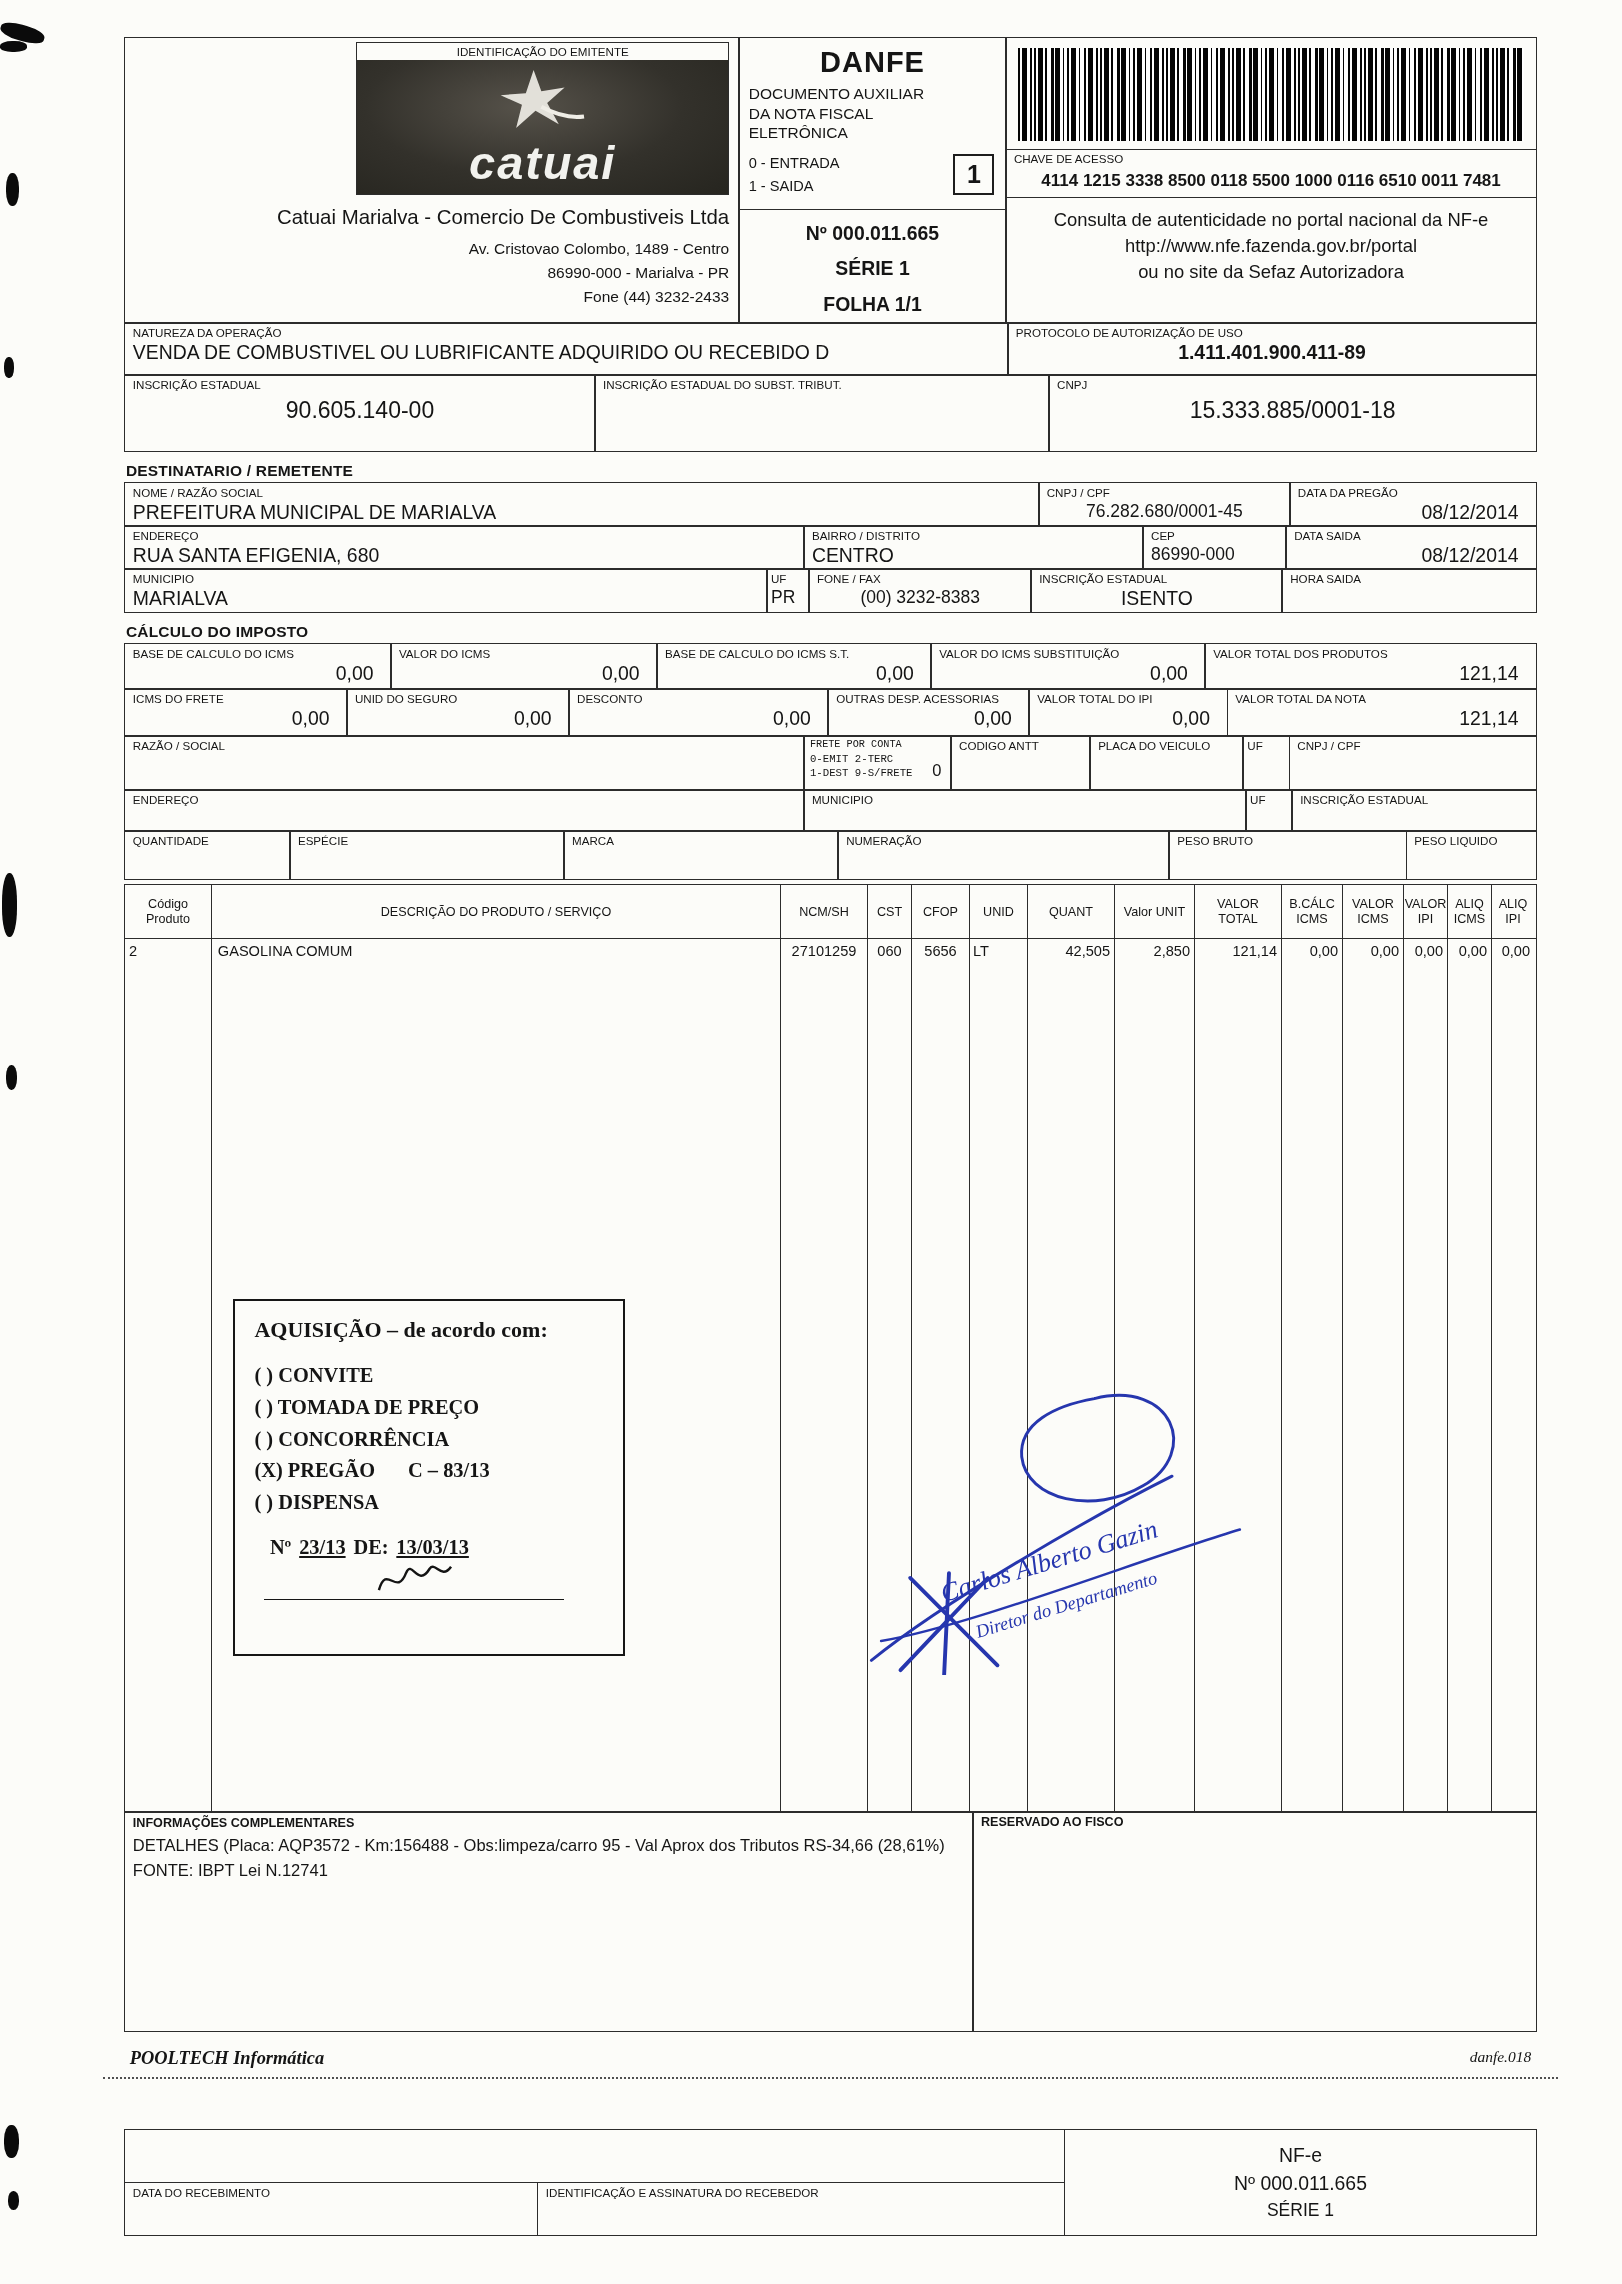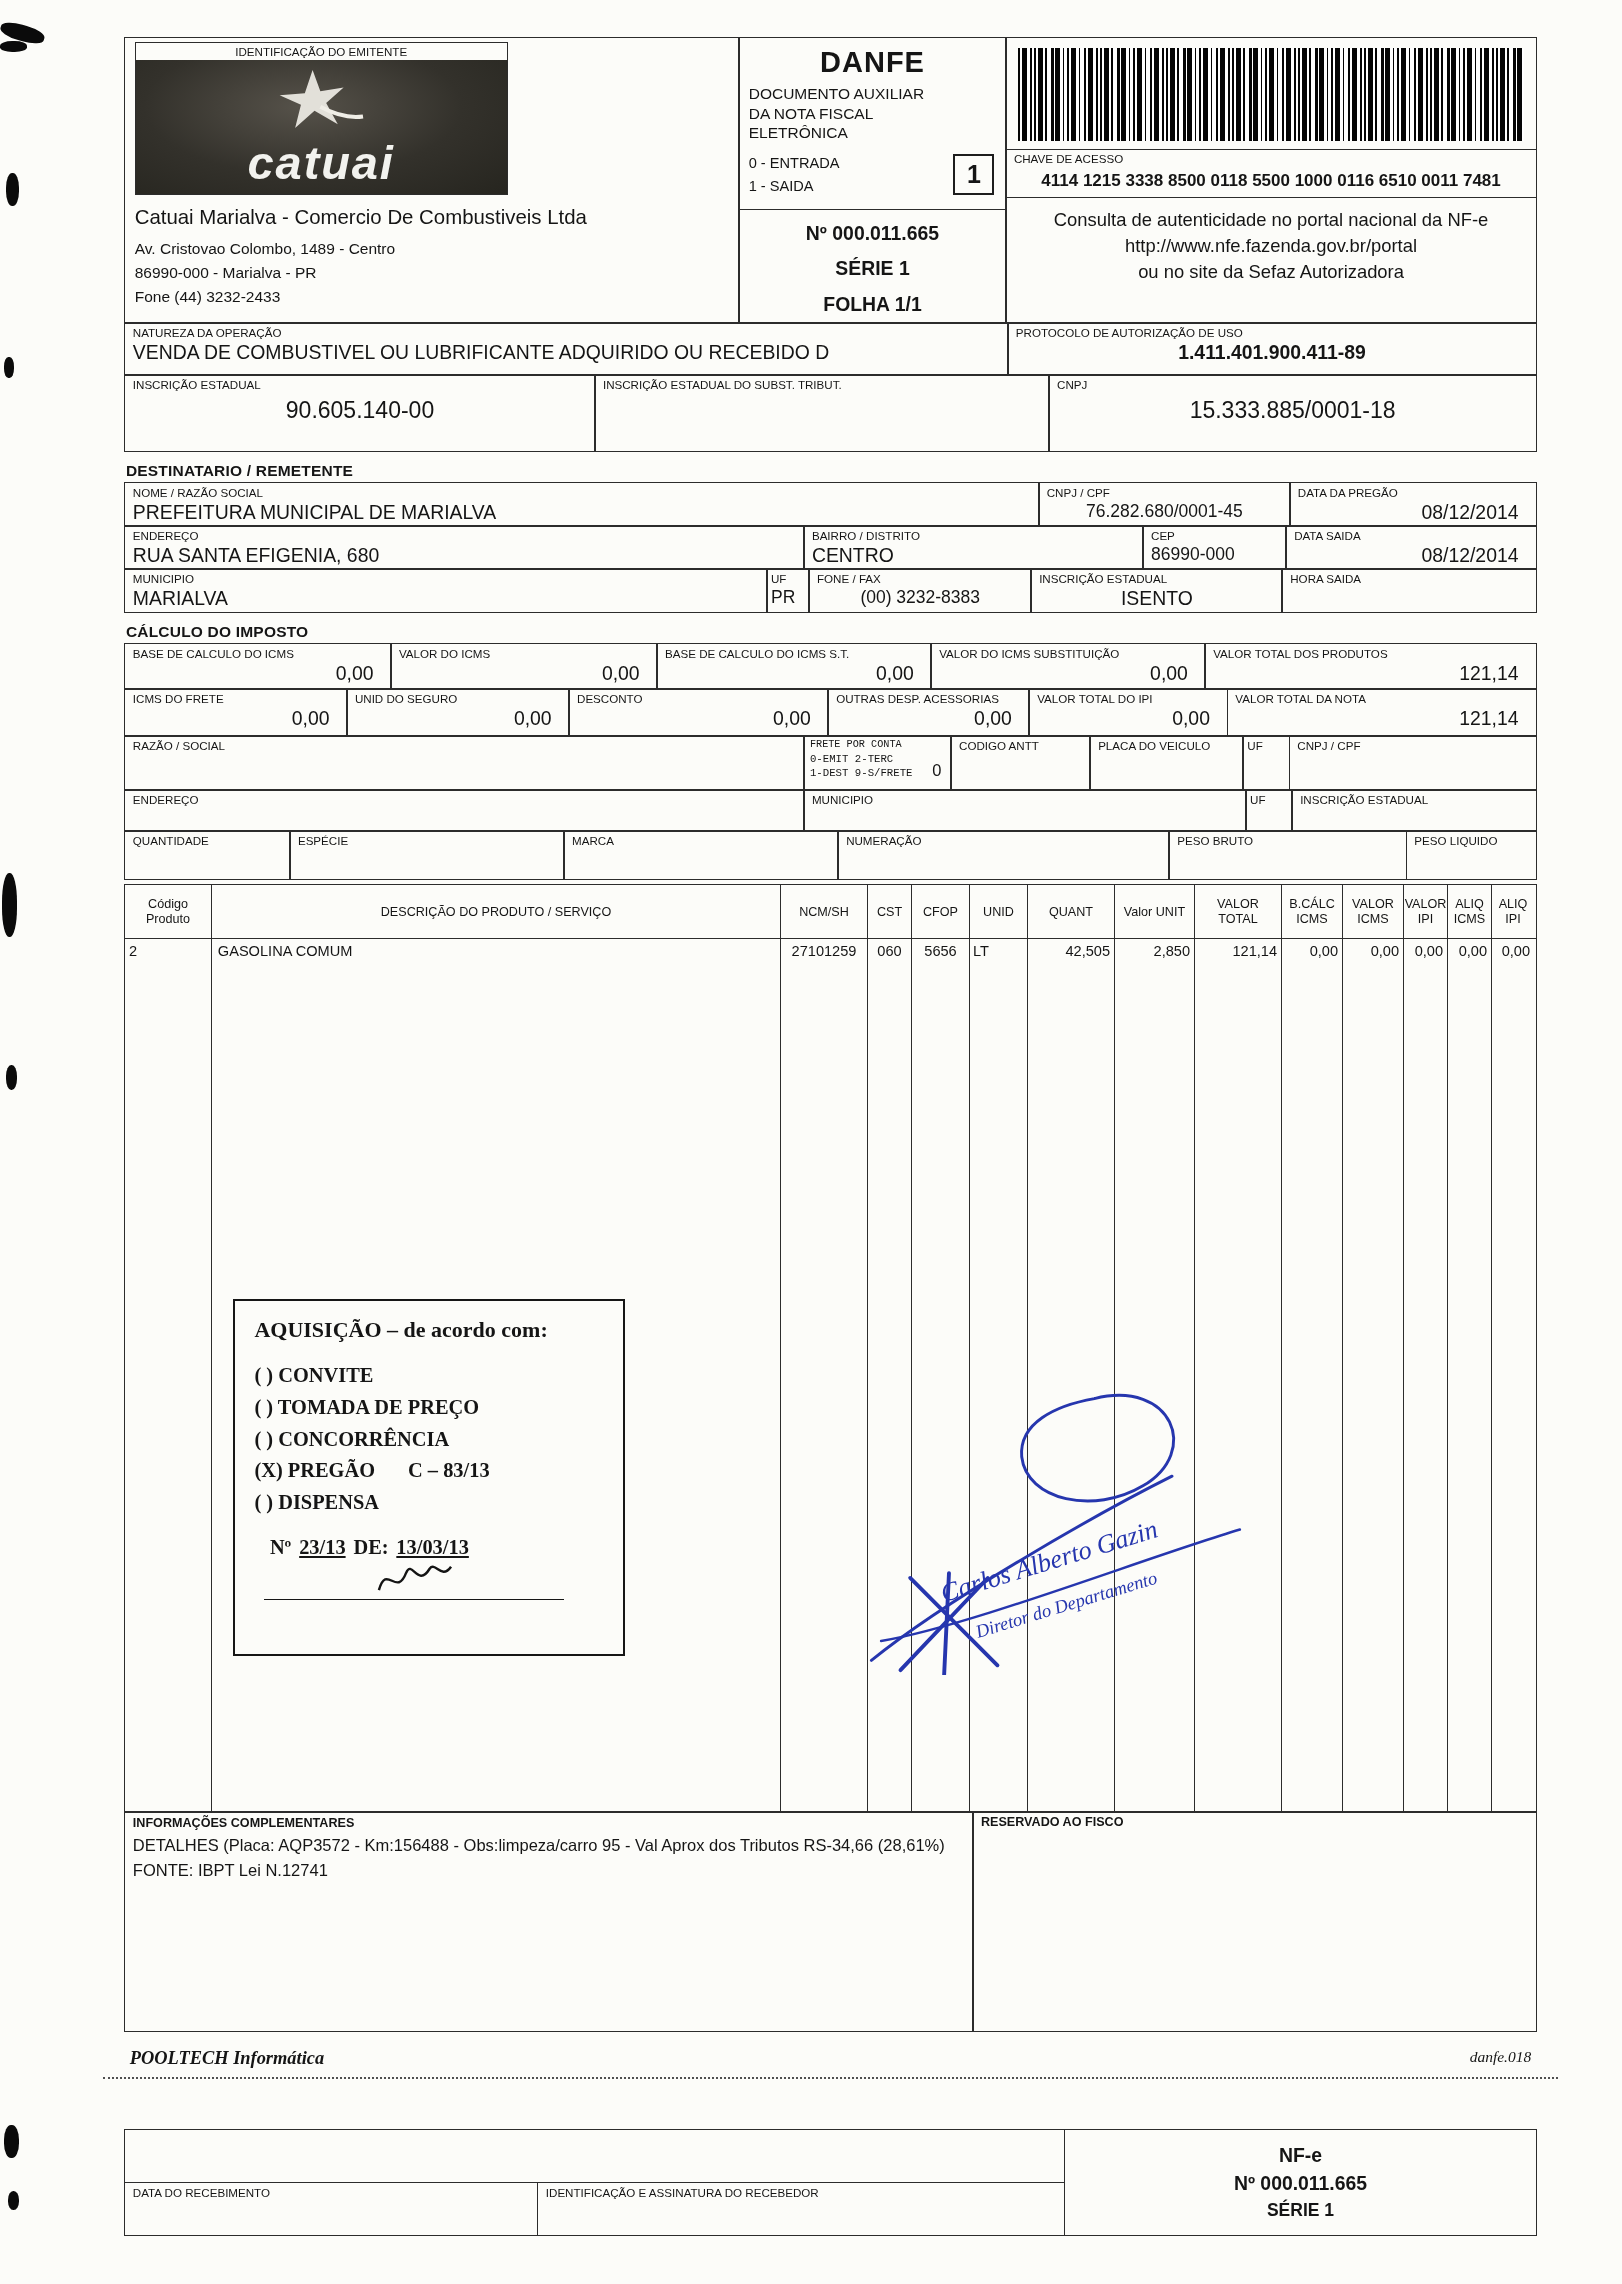--- a/index.html
+++ b/index.html
@@ -12,21 +12,21 @@
   .fc:first-child{margin-left:0}
   .grow{flex:1}
   .lbl{font-size:11.6px;line-height:1.15;white-space:nowrap}
   .val{font-size:19.4px;margin-top:1.9px;white-space:nowrap}
   .val.big{font-size:23px;margin-top:5.8px}
   .center{text-align:center}.rightal{text-align:right;padding-right:9.7px}.bold{font-weight:bold}
   .r-head{height:287px}.r-nat{height:54px}.r-insc{height:78px}.r-d{height:45px}
   .r-imp1{height:47px}.r-imp2{height:49px}.r-t1{height:56px}.r-t2{height:43px}.r-t3{height:50px}.r-info{height:221px}
   .sec-title{font-size:15.5px;font-weight:bold;margin:9.7px 0 3.9px 1.9px;letter-spacing:0.2px}
   
-  .emit-cell{width:616px;padding:3.9px 9.7px;display:flex;flex-direction:column;align-items:flex-start}
+  .emit-cell{width:616px;padding:3.9px 9.7px;display:flex;flex-direction:column;align-items:flex-end}
   .logo-outer{border:1.9px solid #2c2c2c;width:373px;padding-top:1.9px}
   .logo-label{font-size:11.6px;text-align:center}
   .logo{margin-top:1.9px;height:134px;background:radial-gradient(ellipse at 45% 35%,#56524a 0%,#33312b 55%,#26251f 100%);position:relative;display:flex;align-items:flex-end;justify-content:center}
   .logo-text{color:#f2f2ee;font-size:47px;font-weight:bold;font-style:italic;letter-spacing:1.9px;line-height:1;padding-bottom:7.8px}
   .logo-star{position:absolute;top:7.8px;left:126px}
   .emit-name{font-size:20.4px;margin-top:11.6px;text-align:center}
   .emit-addr{font-size:15.5px;margin-top:3.9px;text-align:center;line-height:1.3}
   .danfe-cell{width:269px;padding:0}
   .danfe-title{font-size:29px;font-weight:bold;text-align:center;margin-top:7.8px;letter-spacing:1px}
   .danfe-sub{font-size:15.5px;margin-left:9.7px;margin-top:1.9px}
@@ -84,21 +84,21 @@
   .rodape-right{font-size:15.5px}
   .perf{border-top:2.9px dotted #4f4f4f;margin-top:7.8px;margin-left:-21.3px;margin-right:-21.3px}
   
   .canhoto{display:flex;height:107px;border:1.9px solid #2c2c2c;margin-top:50px}
   .canhoto-left{flex:1;display:flex;flex-direction:column}
   .canhoto-top{flex:1;border-bottom:1.9px solid #2c2c2c}
   .canhoto-bottom{display:flex;height:52px}
   .cb1{width:413px;border-right:1.9px solid #2c2c2c;padding:2.9px 7.8px}
   .cb2{flex:1;padding:2.9px 7.8px}
   .canhoto-nfe{width:472px;border-left:1.9px solid #2c2c2c;display:flex;flex-direction:column;align-items:center;justify-content:center;gap:4.9px}
-  .canhoto-nfe div{font-weight:bold}
+  .canhoto-nfe div{font-weight:normal}
   .nfe-l1{font-size:19.4px}.nfe-l2{font-size:19.4px}.nfe-l3{font-size:17.5px}
 </style>
 </head>
 <body>
 
 <div class="artifact" style="left:0;top:25px;width:45px;height:15.5px;transform:rotate(16deg)"></div>
 <div class="artifact" style="left:0;top:41px;width:27px;height:10.7px"></div>
 <div class="artifact" style="left:5.8px;top:173px;width:13.6px;height:33px"></div>
 <div class="artifact" style="left:3.9px;top:357px;width:9.7px;height:21.3px"></div>
 <div class="artifact" style="left:1.9px;top:873px;width:15.5px;height:64px"></div>

